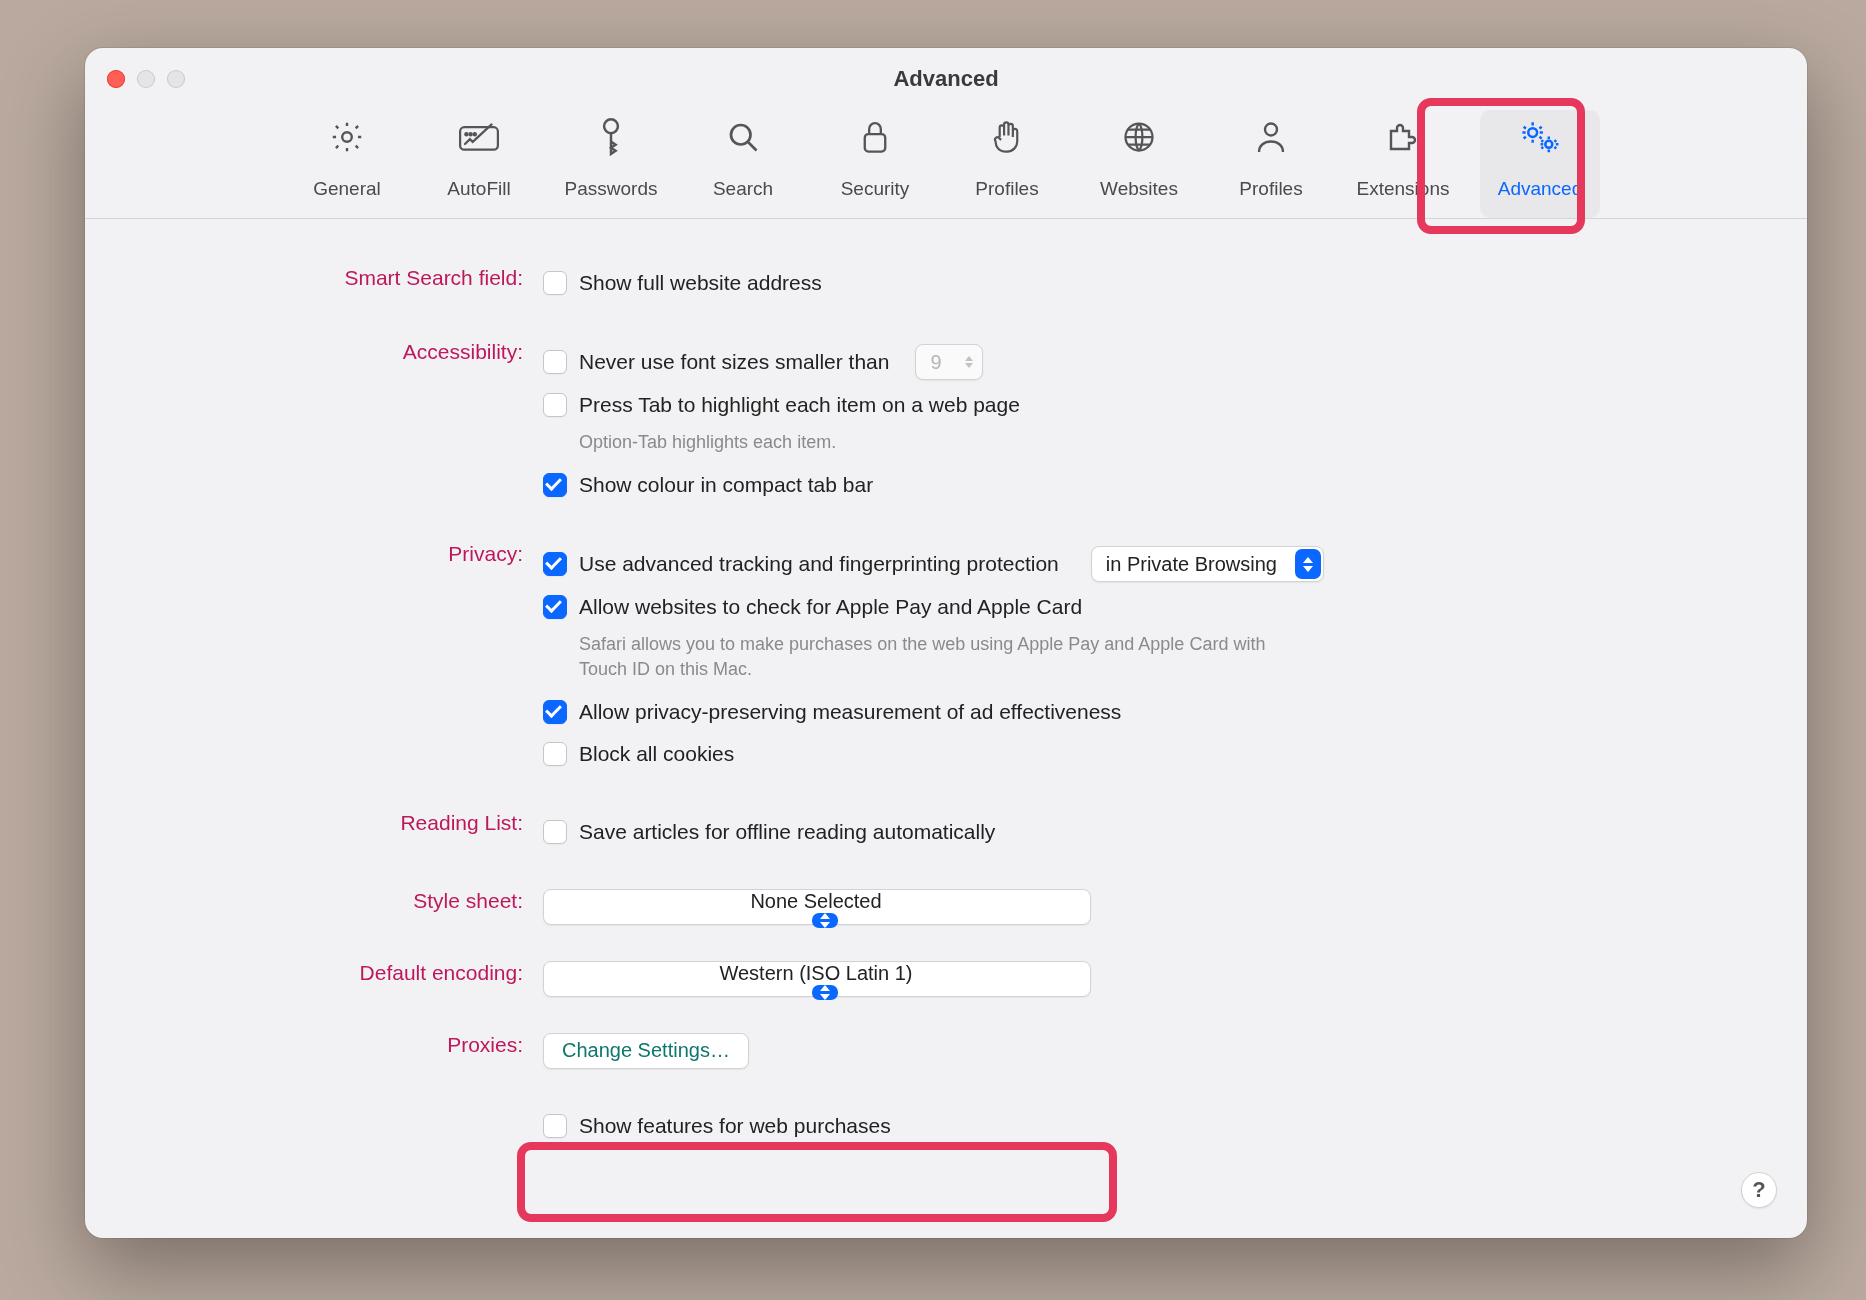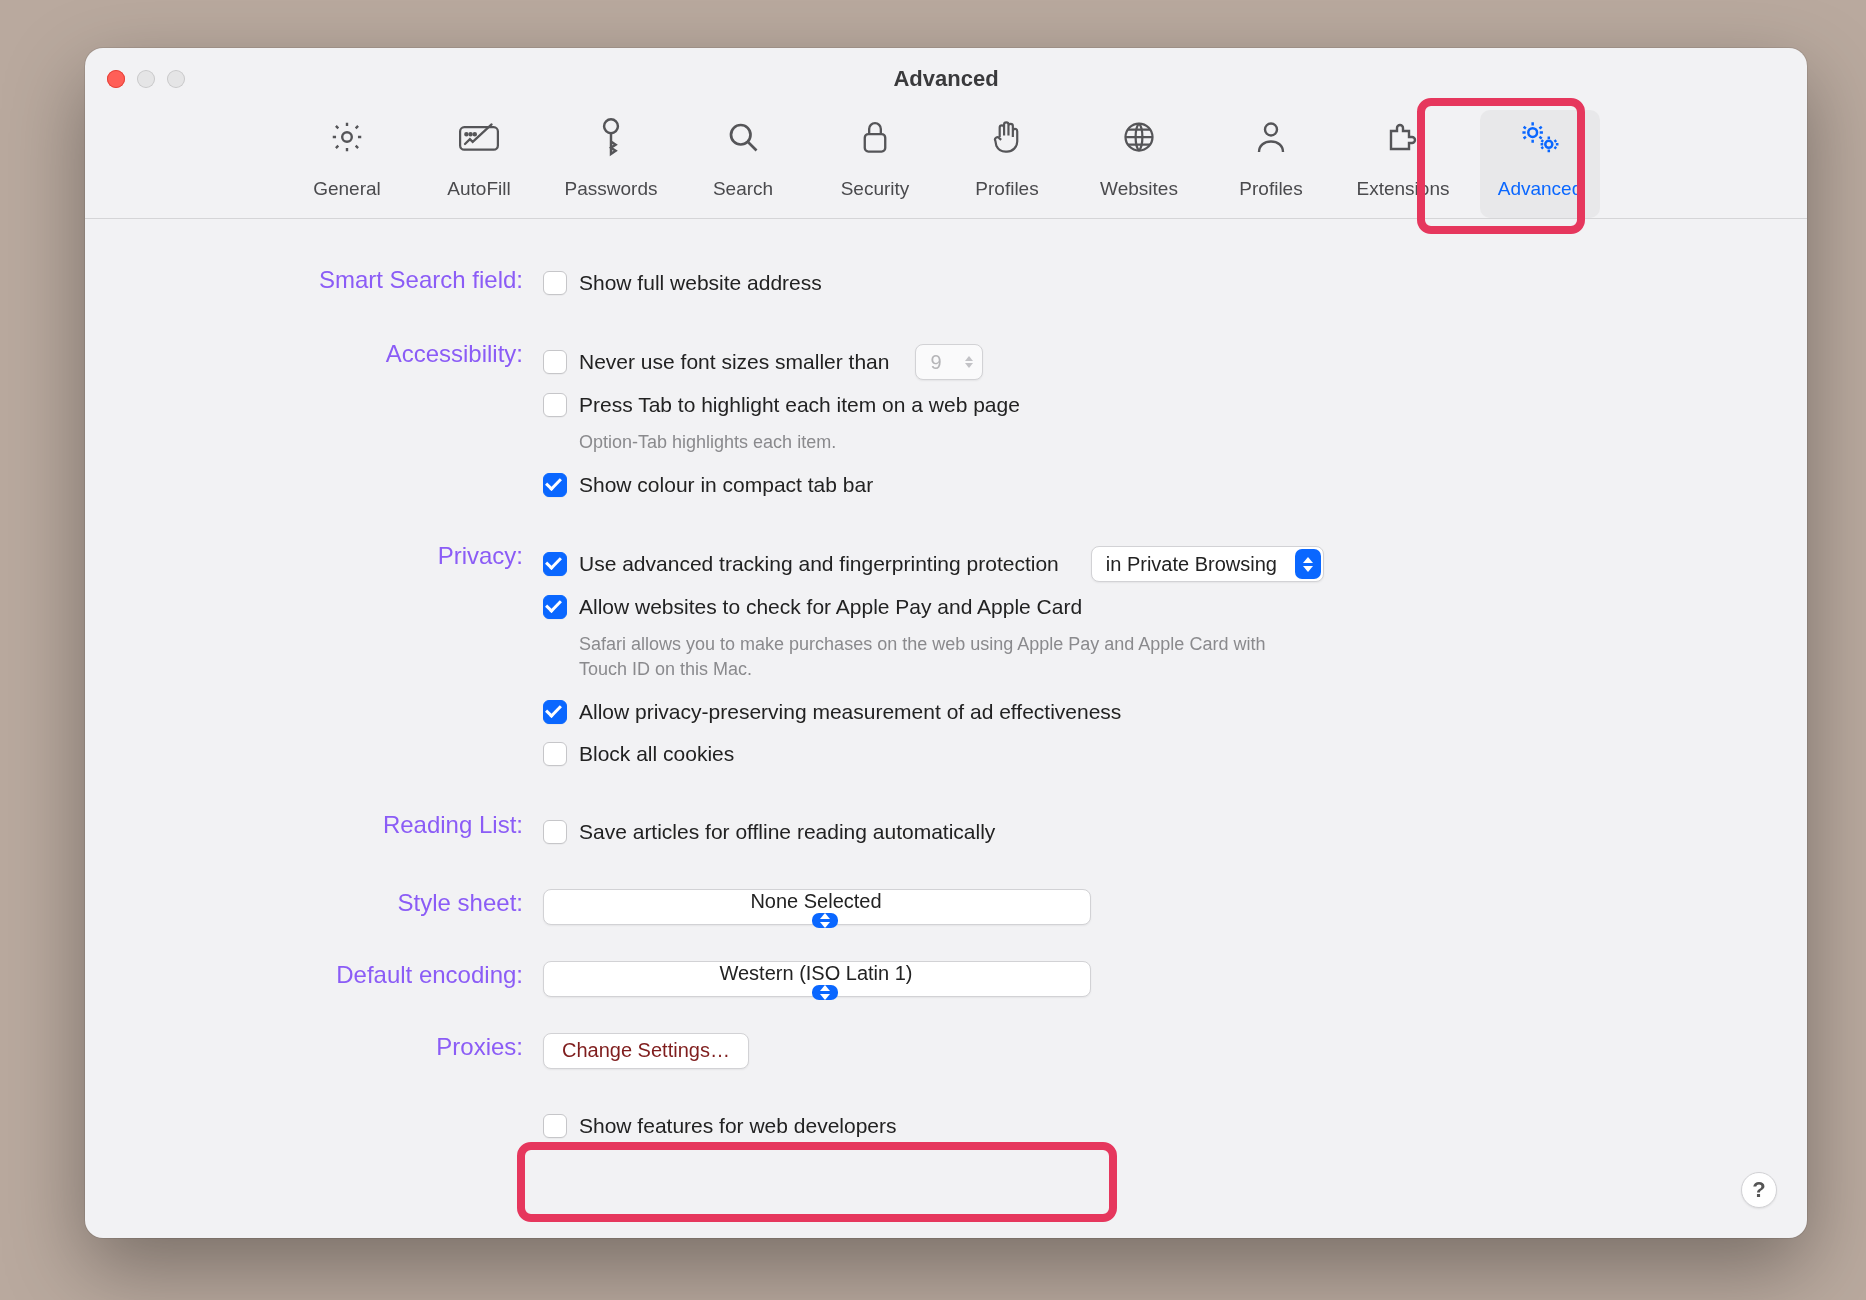--- a/index.html
+++ b/index.html
@@ -116,22 +116,22 @@
   .form {
     display: grid;
     grid-template-columns: 440px 1fr;
     column-gap: 18px;
     row-gap: 0;
   }
   .lbl {
     text-align: right;
     padding-top: 28px;
     padding-right: 2px;
-    font-size: 24px;
-    color: #8b5cf6;
+    font-size: 21px;
+    color: #be185d;
   }
   .lbl.t36 { padding-top: 36px; margin-left: 28px; }
   .val {
     padding-top: 24px;
   }
   .val.t36 { padding-top: 36px; }
   .check-line {
     display: flex;
     align-items: center;
     gap: 12px;
@@ -233,21 +233,21 @@
   .button {
     display: inline-flex;
     align-items: center;
     height: 34px;
     background: #ffffff;
     border: 1px solid #d2d2d5;
     border-radius: 8px;
     box-shadow: 0 1px 2px rgba(0,0,0,0.06);
     padding: 0 18px;
     font-size: 20px;
-    color: #7f1d1d;
+    color: #0f766e;
   }
 
   .wide-select { width: 530px; justify-content: space-between; flex-direction: column; }
 
   .help-btn {
     position: absolute;
     right: 30px;
     bottom: 30px;
     width: 34px; height: 34px;
     border-radius: 50%;
@@ -457,21 +457,21 @@
         <div class="val t36">
           <span class="button">
             <span>Change Settings…</span>
           </span>
         </div>
 
         <div class="lbl t36"></div>
         <div class="val t36" style="padding-bottom:40px;">
           <div class="check-line">
             <span class="cb"></span>
-            <span class="txt">Show features for web developers</span>
+            <span class="txt">Show features for web purchases</span>
           </div>
         </div>
       </div>
 
       <div class="help-btn">
         <span>?</span>
       </div>
     </div>
 
     <div class="highlight-checkbox" style="left:432px; top:1094px; width:600px; height:80px;"></div>

